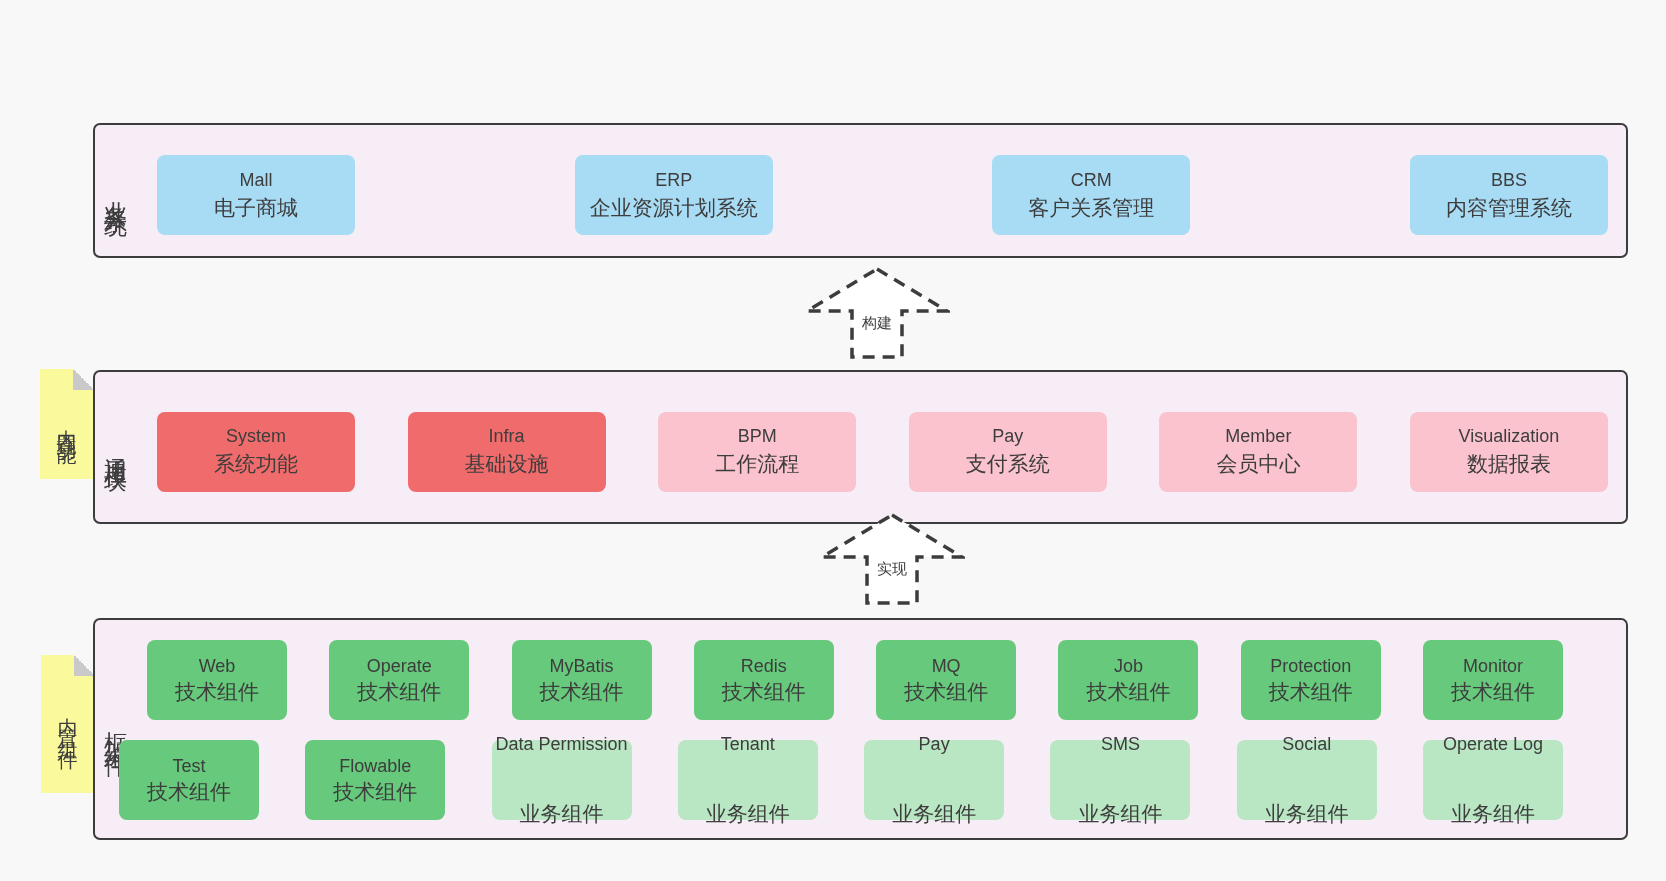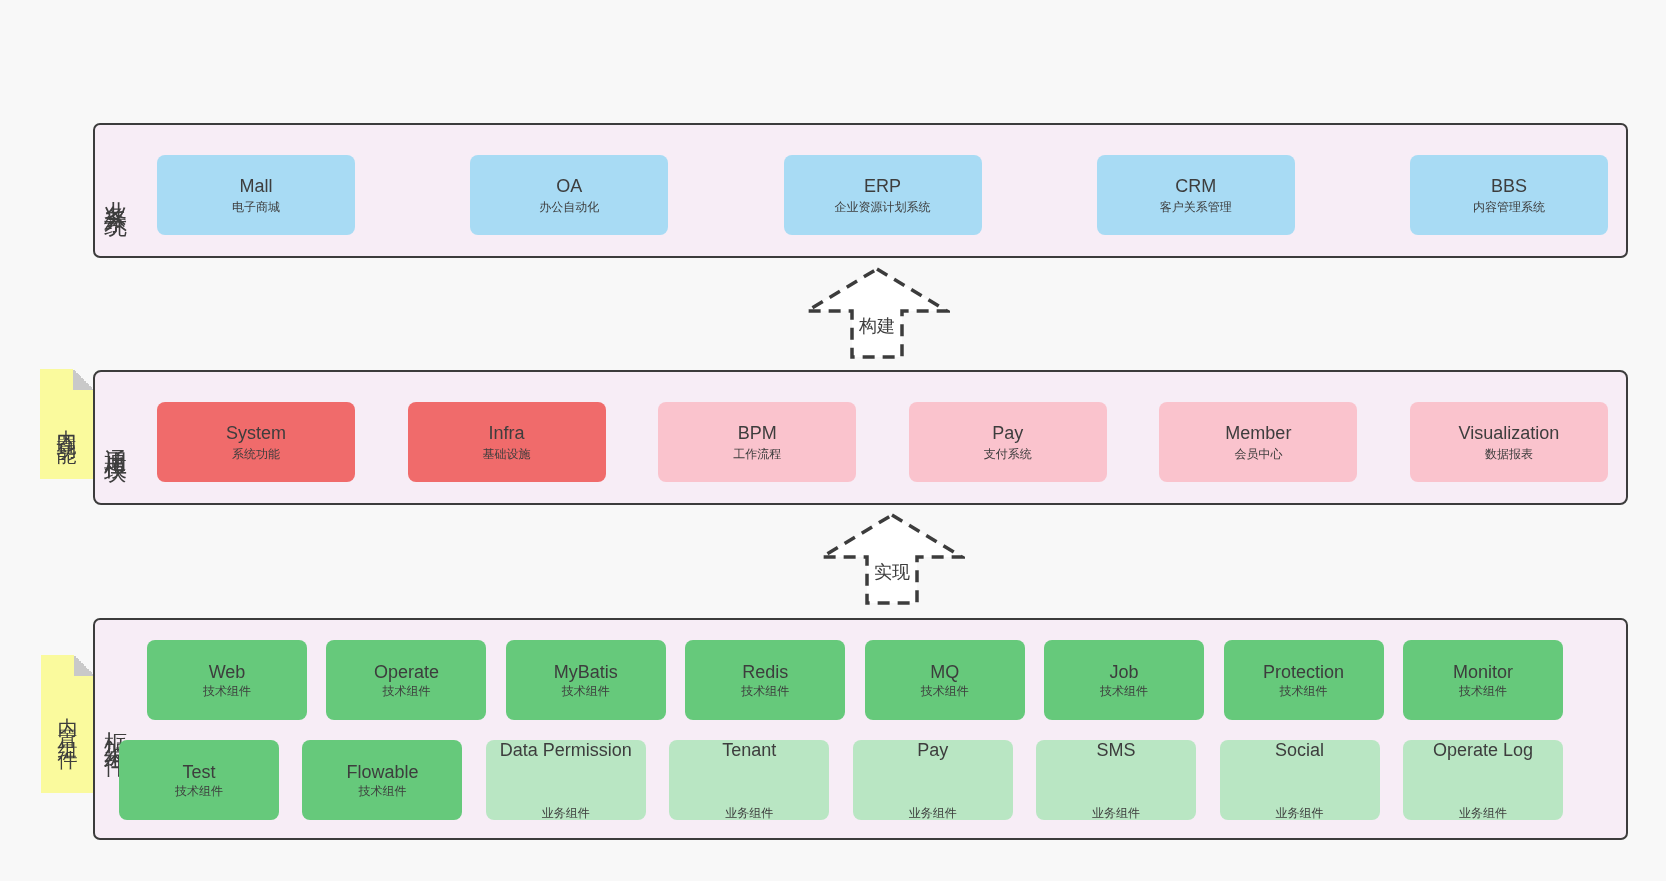--- a/index.html
+++ b/index.html
@@ -8,21 +8,21 @@
   
   .band{
     position:absolute;left:93px;width:1535px;
     background:var(--c-band_bg,#f7edf6);
     border:2px solid var(--c-border,#3c3c3c);
     border-radius:7px;
     box-sizing:border-box;
     z-index:1;
   }
   .band-business  {top:123px;height:135px;}
-  .band-modules   {top:370px;height:135px;border-radius:8px;}
+  .band-modules   {top:370px;height:154px;}
   .band-components{top:618px;height:222px;}
 
   .side-label{
     position:absolute;left:9px;top:50%;transform:translateY(-50%);
     writing-mode:vertical-rl;text-orientation:upright;
     font-size:23px;letter-spacing:4px;color:#3d3d3d;line-height:1;
     white-space:nowrap;
   }
   .band-components .side-label{letter-spacing:8px;}
 
@@ -35,37 +35,37 @@
   .row-6{top:0;bottom:0;padding:9px 18px 0 62px;}
   .row-8a{top:20px;height:80px;padding:0 63px 0 52px;}
   .row-8b{top:120px;height:80px;padding:0 63px 0 24px;}
 
   .box{
     display:flex;flex-direction:column;align-items:center;justify-content:center;
     text-align:center;border-radius:8px;box-sizing:border-box;
     color:#3d3d3d;line-height:1.4;flex:0 0 auto;
   }
   .row-6 .box{width:198px;height:80px;}
-  .row-8a .box,.row-8b .box{width:160px;height:80px;line-height:1.3;}
+  .row-8a .box,.row-8b .box{width:140px;height:80px;line-height:1.3;}
   .box .box-name{font-size:18px;}
-  .box .box-desc{font-size:12px;}
+  .box .box-desc{font-size:21px;}
   .v-blue      {background:var(--c-blue,#a8dbf4);}
   .v-red       {background:var(--c-red,#f06b6b);}
   .v-pink      {background:var(--c-pink,#fac3cd);}
   .v-green     {background:var(--c-green,#66c97b);}
   .v-lightgreen{background:var(--c-lightgreen,#b9e6c3);gap:44px;}
 
   
   .arrow{position:absolute;width:146px;height:94px;z-index:2;}
   .arrow-build{left:804px;top:266px;}
   .arrow-implement{left:819px;top:512px;}
   .arrow svg{position:absolute;inset:0;width:100%;height:100%;}
   .arrow .arrow-label{
     position:absolute;top:48px;left:50%;transform:translateX(-50%);
-    background:#ffffff;padding:0 3px;font-size:18px;color:#3d3d3d;
+    background:#ffffff;padding:0 3px;font-size:15px;color:#3d3d3d;
     white-space:nowrap;
   }
 
   
   .note{
     position:absolute;width:54px;background:var(--c-note_bg,#fafa9d);
     display:flex;align-items:center;justify-content:center;z-index:0;
   }
   .note-modules   {left:40px;top:369px;height:110px;}
   .note-components{left:41px;top:655px;height:138px;}
@@ -90,24 +90,20 @@
   <div class="note note-components">
     <span class="note-text">内置组件</span>
   </div>
 
   <section class="band band-business">
     <div class="side-label">业务系统</div>
     <div class="row row-6">
         <div class="box v-blue">
           <div class="box-name">Mall</div>
           <div class="box-desc">电子商城</div>
-        </div>
-        <div class="box v-blue">
-          <div class="box-name">OA</div>
-          <div class="box-desc">办公自动化</div>
         </div>
         <div class="box v-blue">
           <div class="box-name">ERP</div>
           <div class="box-desc">企业资源计划系统</div>
         </div>
         <div class="box v-blue">
           <div class="box-name">CRM</div>
           <div class="box-desc">客户关系管理</div>
         </div>
         <div class="box v-blue">

